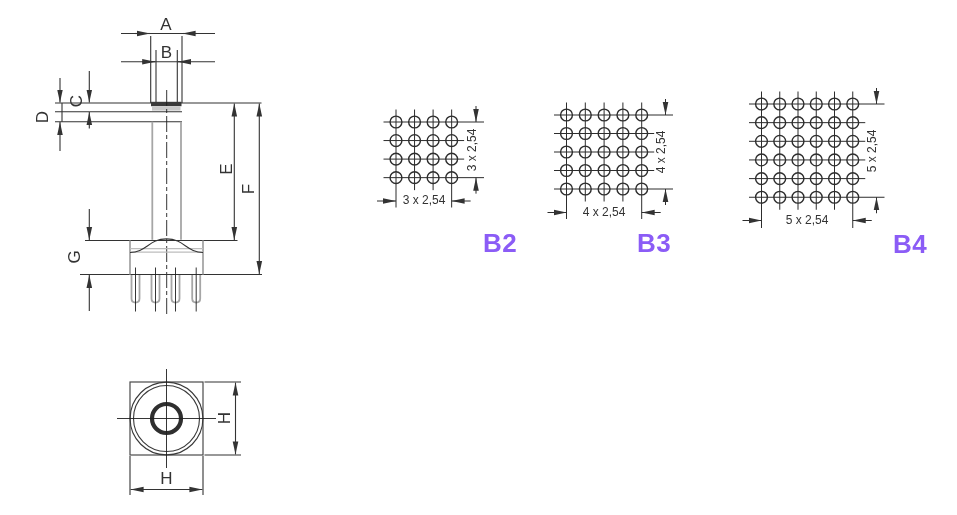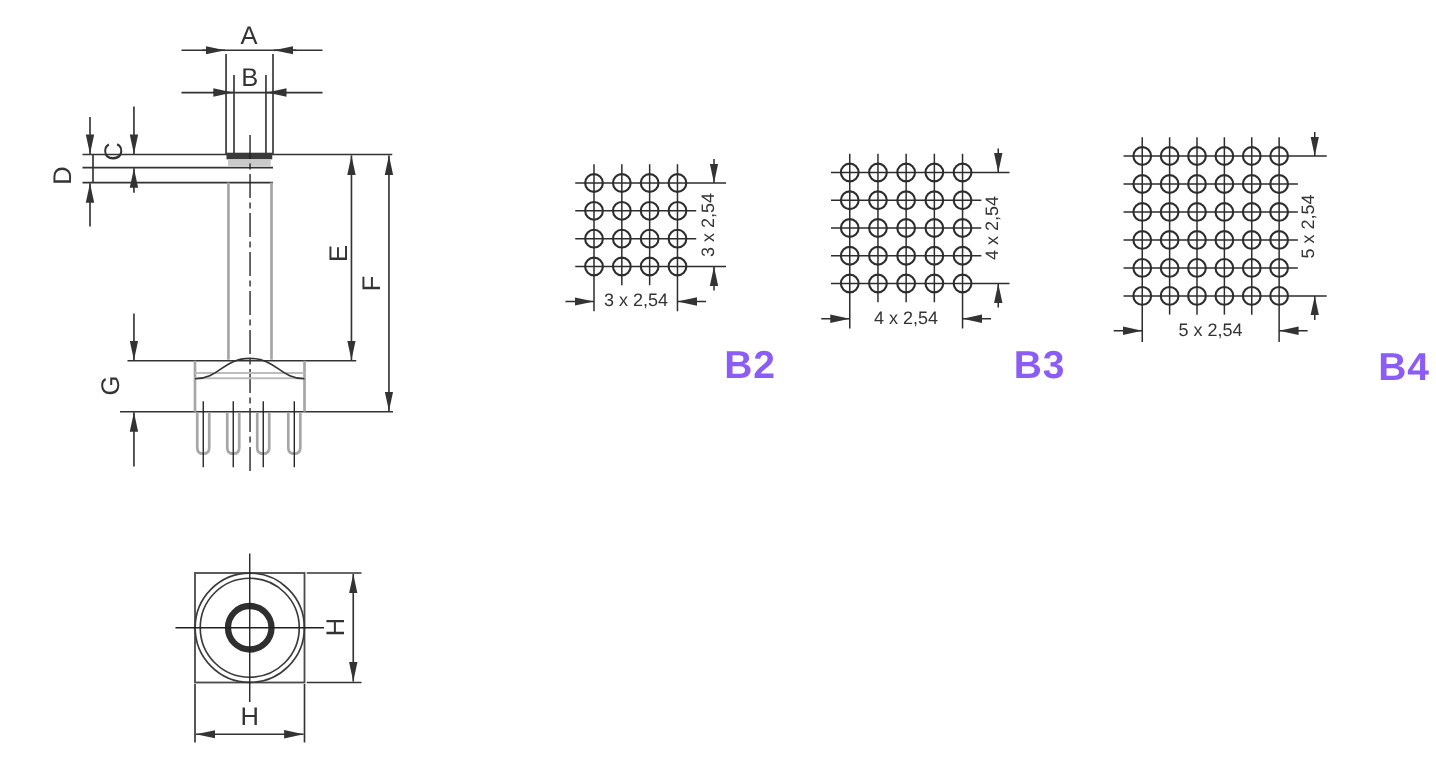--- a/index.html
+++ b/index.html
@@ -246,15 +246,15 @@
   <span class="lbl" style="left:166.5px;top:477.5px;">H</span>
 
   <span class="dimtext" style="left:424px;top:200px;">3 x 2,54</span>
   <span class="dimtext rot" style="left:471.5px;top:150px;">3 x 2,54</span>
   <span class="dimtext" style="left:604px;top:211.5px;">4 x 2,54</span>
   <span class="dimtext rot" style="left:661px;top:152px;">4 x 2,54</span>
   <span class="dimtext" style="left:807px;top:219.5px;">5 x 2,54</span>
   <span class="dimtext rot" style="left:872px;top:150.5px;">5 x 2,54</span>
 
   <span class="biglbl" style="left:500px;top:243px;">B2</span>
-  <span class="biglbl" style="left:693px;top:243px;">B3</span>
-  <span class="biglbl" style="left:936px;top:244px;text-align:center;">B4</span>
+  <span class="biglbl" style="left:654px;top:243px;">B3</span>
+  <span class="biglbl" style="left:910px;top:244px;text-align:center;">B4</span>
 </div>
 
 </body></html>

